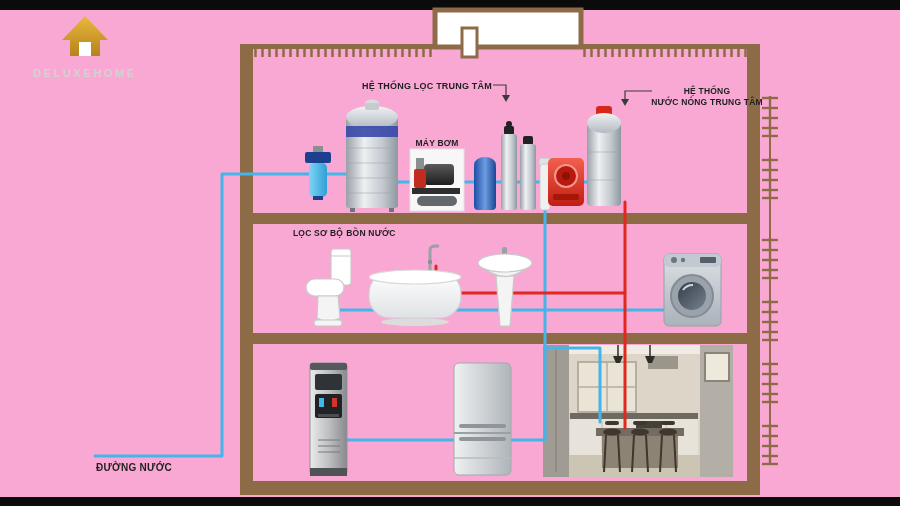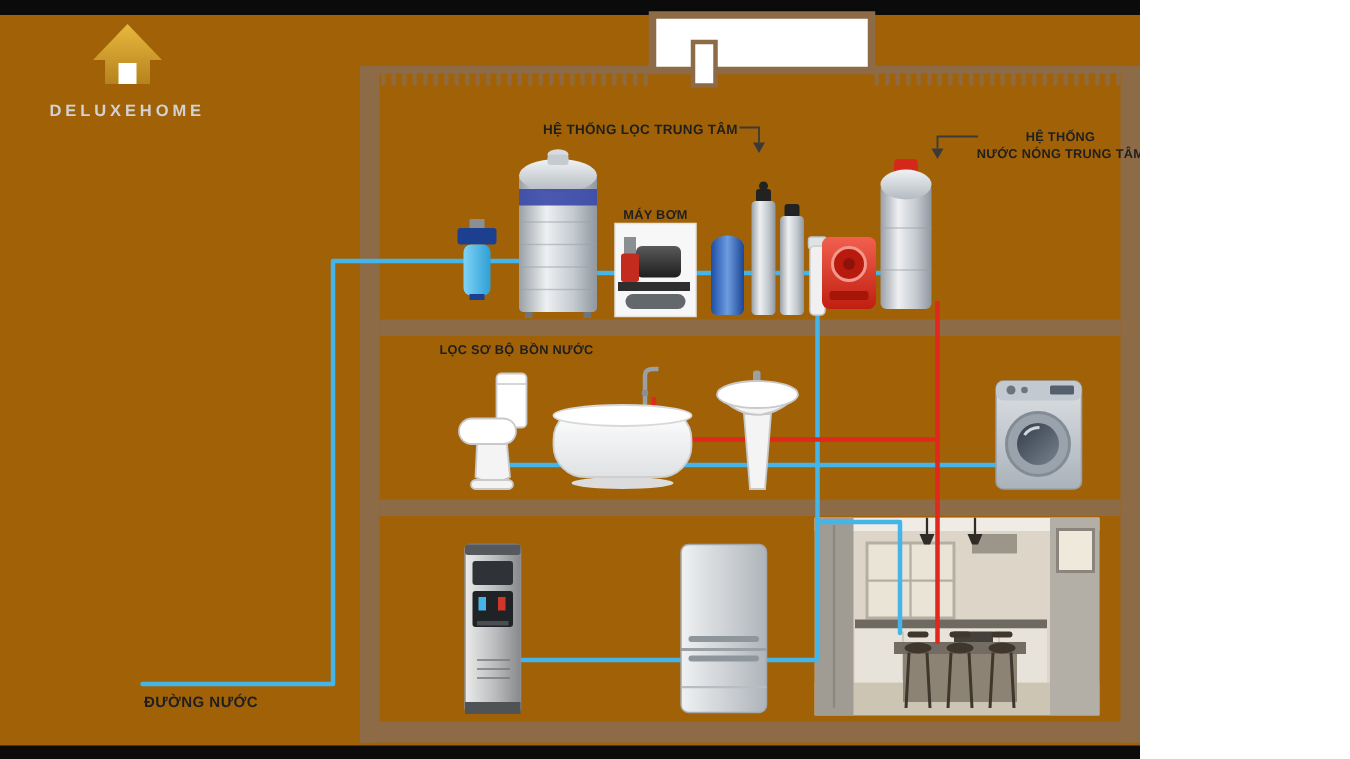--- a/index.html
+++ b/index.html
@@ -1,16 +1,16 @@
 <!DOCTYPE html>
 <html style="--wall: #8d6b46; --cold: #45b4e8; --hot: #e0291c; --gold: #d8a32a; --brand_text: #d2d2d2;"><head>
 <meta charset="utf-8">
 <style>
   html,body{margin:0;padding:0;background:#ffffff;}
-  .stage{position:relative;width:760px;height:506px;background:#a16207;overflow:hidden;
+  .stage{position:relative;width:900px;height:506px;background:#f9a8d4;overflow:hidden;
          font-family:"Liberation Sans",sans-serif;}
   svg{display:block;}
   svg text{font-family:"Liberation Sans",sans-serif;}
 
   .wall{fill:var(--wall,#8d6b46);}
   .wallLine{stroke:var(--wall,#8d6b46);}
   .outlineWall{fill:#ffffff;stroke:var(--wall,#8d6b46);}
   #ladder line{stroke:var(--wall,#8d6b46);stroke-width:2.4;}
   .pipeCold{stroke:var(--cold,#45b4e8);stroke-width:3;fill:none;stroke-linecap:round;stroke-linejoin:round;}
   .pipeHot{stroke:var(--hot,#e0291c);stroke-width:3;fill:none;stroke-linecap:round;stroke-linejoin:round;}

